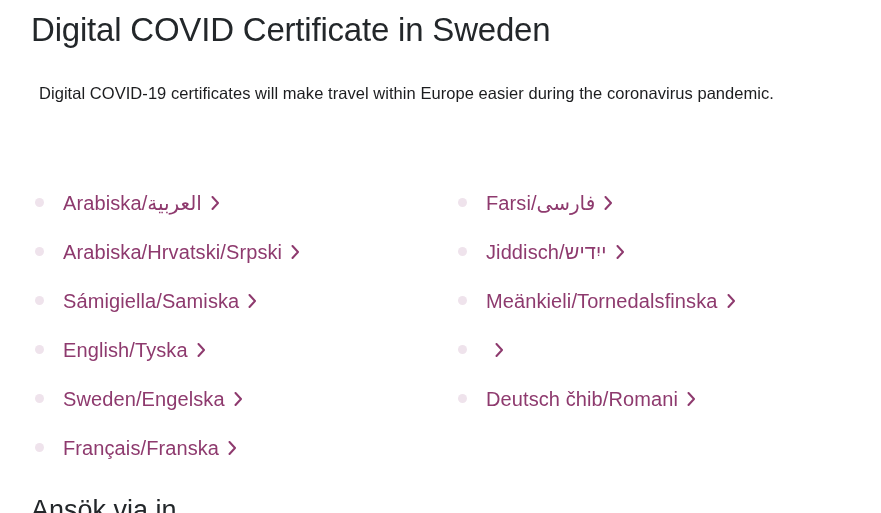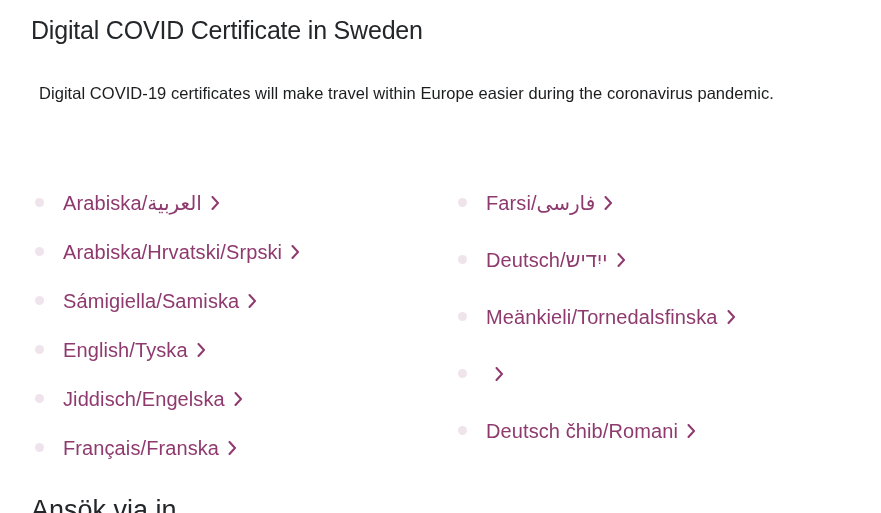--- a/index.html
+++ b/index.html
@@ -21,21 +21,21 @@
     height: 513px;
     background: #ffffff;
     box-sizing: border-box;
   }
 
   .page-title {
     position: absolute;
     left: 31px;
     top: 8px;
     margin: 0;
-    font-size: 25px;
+    font-size: 33px;
     line-height: 44px;
     font-weight: 400;
     letter-spacing: -0.2px;
     color: #23272a;
     white-space: nowrap;
   }
 
   .intro {
     position: absolute;
     left: 31px;
@@ -56,21 +56,21 @@
     width: 881px;
     display: flex;
     flex-direction: row;
   }
 
   .lang-col {
     display: flex;
     flex-direction: column;
   }
   .lang-col.left  { width: 452px; padding-left: 35px; box-sizing: border-box; }
-  .lang-col.right { width: 429px; padding-left: 6px;  box-sizing: border-box; gap: 8px; }
+  .lang-col.right { width: 429px; padding-left: 6px;  box-sizing: border-box; }
 
   .lang-item {
     display: flex;
     align-items: center;
     height: 49px;
     text-decoration: none;
     cursor: pointer;
   }
 
   .bullet {
@@ -164,21 +164,21 @@
         <span class="lang-label">English/Tyska</span>
         <span class="chev">
           <svg width="9" height="14" viewBox="0 0 9 14" fill="none" aria-hidden="true">
             <path d="M1.5 1 L7 7 L1.5 13" stroke="#8e3a6e" stroke-width="2" stroke-linecap="round" stroke-linejoin="round"></path>
           </svg>
         </span>
       </a>
 
       <a class="lang-item">
         <span class="bullet"></span>
-        <span class="lang-label">Jiddisch/Engelska</span>
+        <span class="lang-label">Sweden/Engelska</span>
         <span class="chev">
           <svg width="9" height="14" viewBox="0 0 9 14" fill="none" aria-hidden="true">
             <path d="M1.5 1 L7 7 L1.5 13" stroke="#8e3a6e" stroke-width="2" stroke-linecap="round" stroke-linejoin="round"></path>
           </svg>
         </span>
       </a>
 
       <a class="lang-item">
         <span class="bullet"></span>
         <span class="lang-label">Français/Franska</span>
@@ -198,21 +198,21 @@
         <span class="lang-label rtl">فارسی/Farsi</span>
         <span class="chev">
           <svg width="9" height="14" viewBox="0 0 9 14" fill="none" aria-hidden="true">
             <path d="M1.5 1 L7 7 L1.5 13" stroke="#8e3a6e" stroke-width="2" stroke-linecap="round" stroke-linejoin="round"></path>
           </svg>
         </span>
       </a>
 
       <a class="lang-item">
         <span class="bullet"></span>
-        <span class="lang-label rtl">ייִדיש/Deutsch</span>
+        <span class="lang-label rtl">ייִדיש/Jiddisch</span>
         <span class="chev">
           <svg width="9" height="14" viewBox="0 0 9 14" fill="none" aria-hidden="true">
             <path d="M1.5 1 L7 7 L1.5 13" stroke="#8e3a6e" stroke-width="2" stroke-linecap="round" stroke-linejoin="round"></path>
           </svg>
         </span>
       </a>
 
       <a class="lang-item">
         <span class="bullet"></span>
         <span class="lang-label">Meänkieli/Tornedalsfinska</span>

